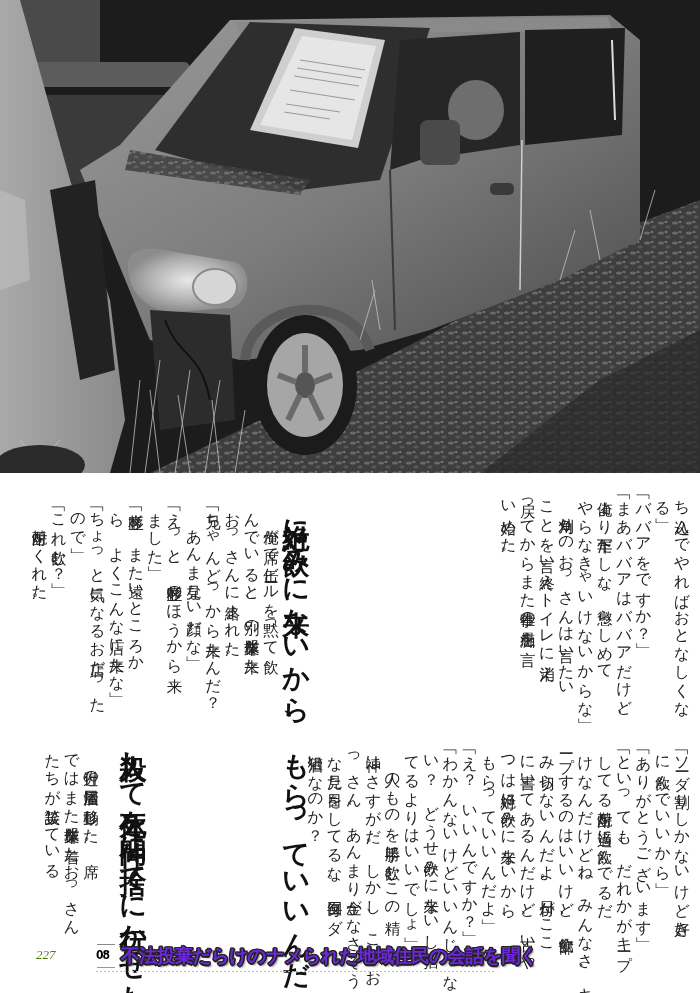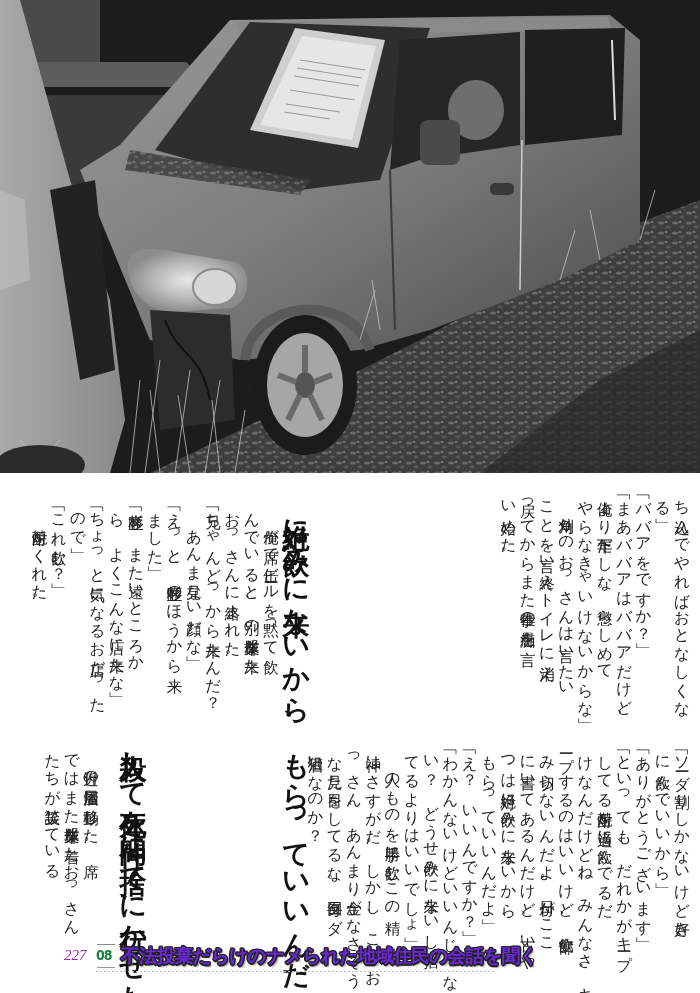--- a/index.html
+++ b/index.html
@@ -27,26 +27,26 @@
     font-family: "DejaVu Sans", sans-serif;
     font-weight: bold; font-size: 27px; line-height: 27px; letter-spacing: -1px;
     white-space: nowrap; color: #111;
   }
   .headline-wrap { position: absolute; writing-mode: vertical-rl; display: flex; gap: 0; }
 
   
   .page-number {
     position: absolute; left: 36px; top: 947px;
     font-family: "Liberation Serif", "DejaVu Serif", serif; font-style: italic;
-    font-size: 15px; color: #a21caf; margin-left: 28px;
+    font-size: 13px; color: #4d7c0f;
   }
   .chapter-badge {
     position: absolute; left: 96px; top: 944px; width: 20px; height: 22px;
     font-family: "DejaVu Sans Condensed", "DejaVu Sans", sans-serif; font-weight: bold;
-    font-size: 14px; line-height: 22px; color: #15803d; letter-spacing: -1px;
+    font-size: 12px; line-height: 22px; color: #000000; letter-spacing: -1px;
   }
   .chapter-badge::before {
     content: ""; position: absolute; left: 1px; top: 0px; width: 18px; height: 1px; background: #888;
   }
   .chapter-badge::after {
     content: ""; position: absolute; left: 1px; bottom: -2px; width: 18px; height: 1px; background: #999;
   }
   .chapter-title {
     position: absolute; left: 121px; top: 944px;
     font-family: "DejaVu Sans", sans-serif; font-weight: bold; font-size: 18.5px; line-height: 24px;

